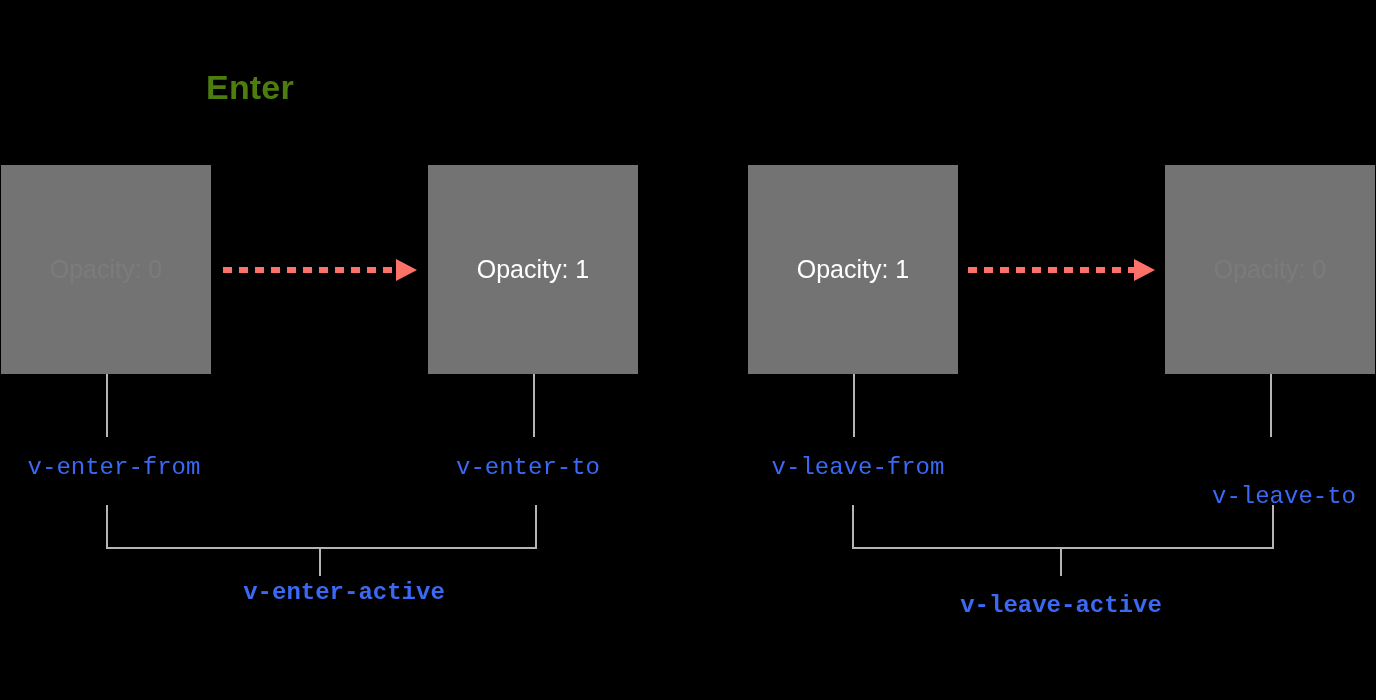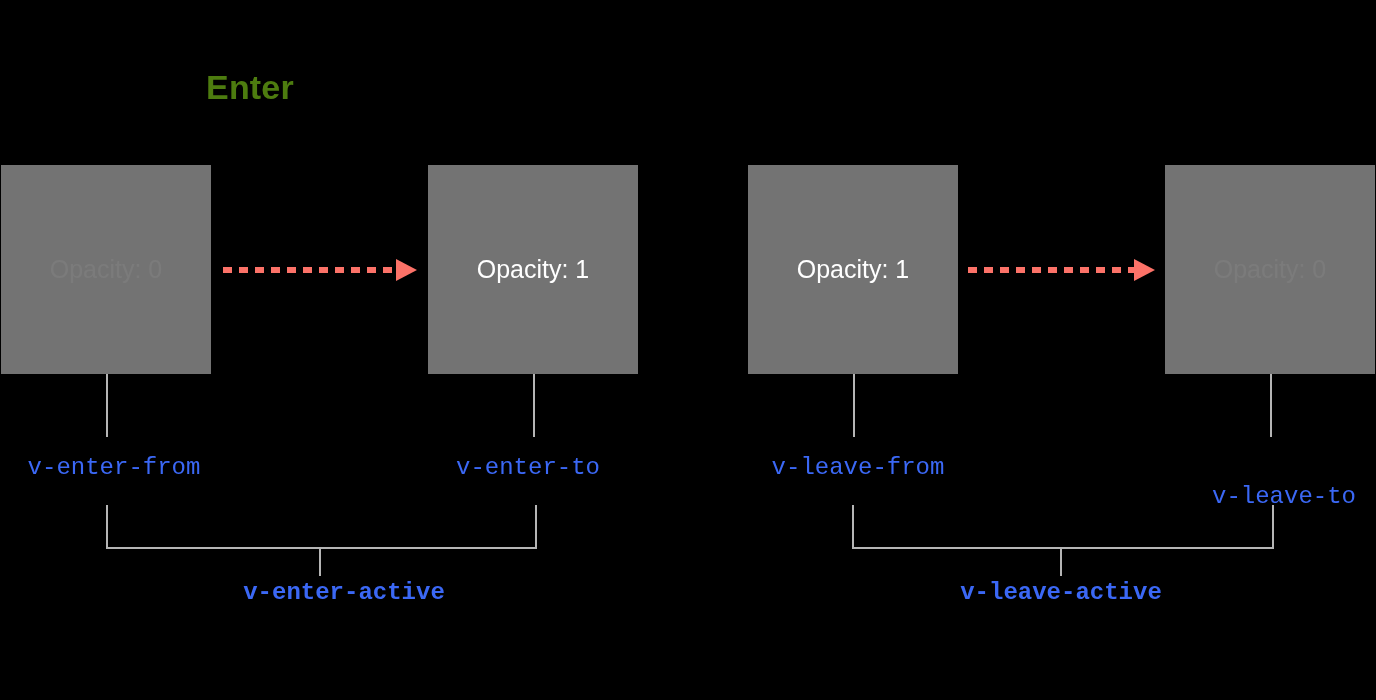--- a/index.html
+++ b/index.html
@@ -150,21 +150,21 @@
     top: 581px;
     font-family: "Liberation Mono", "DejaVu Sans Mono", monospace;
     font-size: 24px;
     font-weight: bold;
     color: #3b68f5;
     white-space: nowrap;
     line-height: 1;
     text-align: center;
   }
   #label-enter-active { left: 212px; width: 216px; margin-left: 24px; }
-  #label-leave-active { left: 953px; width: 216px; }
+  #label-leave-active { left: 953px; width: 216px; margin-top: 13px; }
 </style>
 </head>
 <body>
 
 <div id="stage">
 
   <div id="title-enter" class="section-title">Enter</div>
 
 
   <div id="box-enter-from" class="state-box faded">

